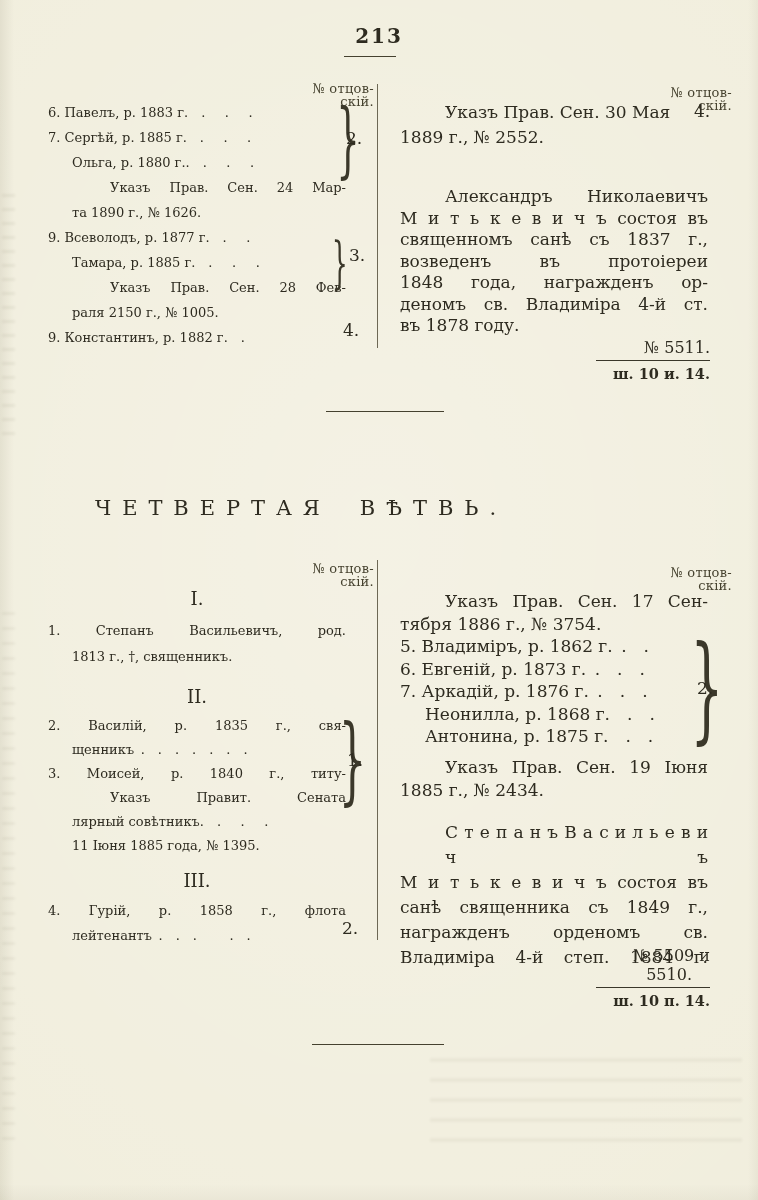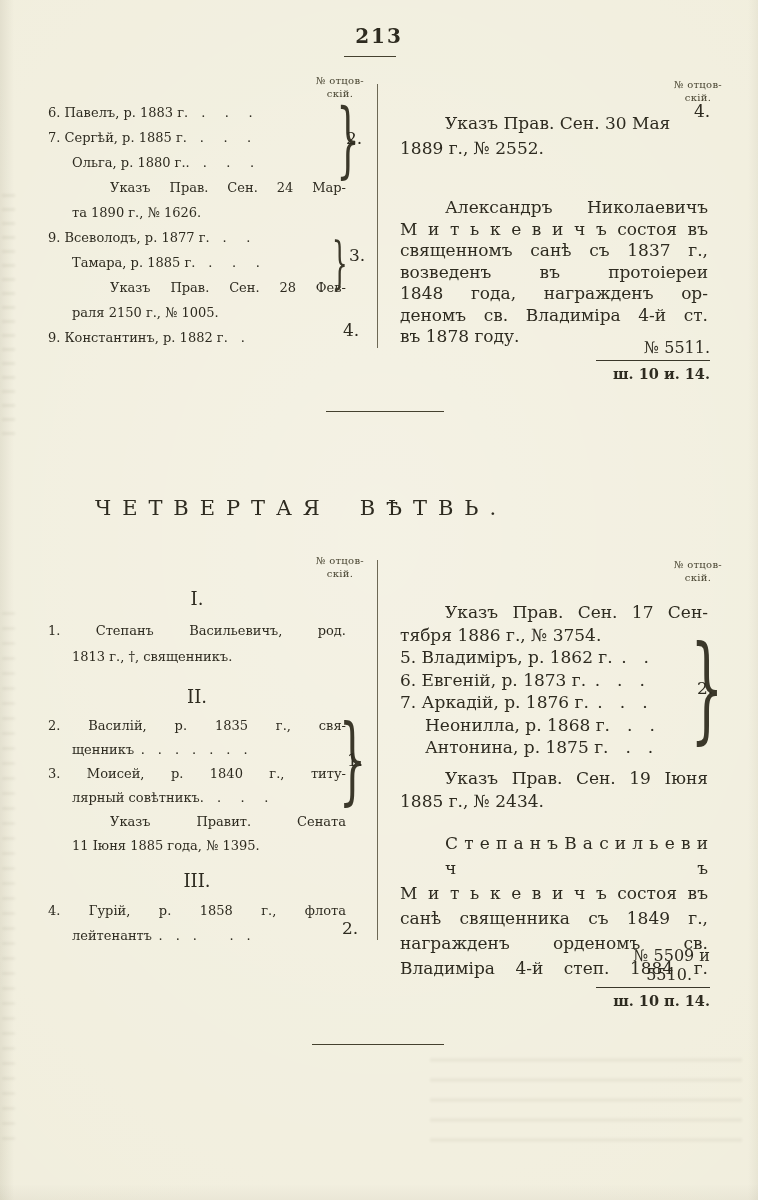--- a/index.html
+++ b/index.html
@@ -14,23 +14,23 @@
       linear-gradient(0deg, rgba(88,80,50,0.05), rgba(88,80,50,0) 16px),
       #f1eedd;
   }
   .abs{position:absolute;}
   .ln{min-height:1em;}
   .colL{font-size:13px; line-height:25px;}
   .colR{font-size:17px;}
   .colL .ind1{padding-left:24px;}
   .colL .ind2{padding-left:62px;}
   .colR .ind1{padding-left:25px;}
-  .colR .ind2{padding-left:45px;margin-top:11px;}
+  .colR .ind2{padding-left:45px;}
   .j{text-align:justify; text-align-last:justify;}
-  .hdr{font-size:10px; line-height:13px; text-align:center; color:#46422f; letter-spacing:.3px;}
+  .hdr{font-size:13px; line-height:13px; text-align:right; color:#46422f; letter-spacing:.3px;margin-top:8px;}
   .vline{width:1px; background:#55503c; opacity:.85;}
   .hrule{height:1px; background:#45412f;}
   .pageno{width:758px; left:0; text-align:center; font-size:20px; font-weight:bold; letter-spacing:2px;}
   .title{width:602px; left:0; text-align:center; font-size:21px; letter-spacing:.52em; word-spacing:.55em; white-space:nowrap;}
   .roman{width:298px; text-align:center; font-size:18px;}
   .num{font-size:17px;}
   .brace span{display:block; line-height:.95; transform:scaleX(.45); transform-origin:center top; color:#3b382a;}
   .sig{width:152px; text-align:right; font-size:16px; line-height:19px;}
   .sig .shelf{font-weight:bold; font-size:14.5px; padding-top:3px;}
   .sig .rule-in{margin-left:auto; width:114px; border-top:1.5px solid #3a372a; margin-top:3px;}
@@ -125,22 +125,22 @@
   <div class="abs colL" style="left:48px; top:618px; width:298px; line-height:26px">
     <div class="ln j">1. Степанъ Васильевичъ, род.</div>
     <div class="ln ind1">1813 г., †, священникъ.</div>
   </div>
 
   <div class="abs roman" style="left:48px; top:686px">II.</div>
   <div class="abs colL" style="left:48px; top:714px; width:298px; line-height:24px">
     <div class="ln j">2. Василій, р. 1835 г., свя-</div>
     <div class="ln ind1">щенникъ .  .  .  .  .  .  .</div>
     <div class="ln j">3. Моисей, р. 1840 г., титу-</div>
+    <div class="ln ind2 j">Указъ Правит. Сената</div>
     <div class="ln ind1">лярный совѣтникъ.  .   .   .</div>
-    <div class="ln ind2 j">Указъ Правит. Сената</div>
     <div class="ln ind1">11 Іюня 1885 года, № 1395.</div>
   </div>
   <div class="abs brace" style="left:322px; top:714px; font-size:96px">
       <span>}</span>
     </div>
   <div class="abs num" style="left:347px; top:750px">1.</div>
 
   <div class="abs roman" style="left:48px; top:870px">III.</div>
   <div class="abs colL" style="left:48px; top:898px; width:298px; line-height:25px">
     <div class="ln j">4. Гурій, р. 1858 г., флота</div>

